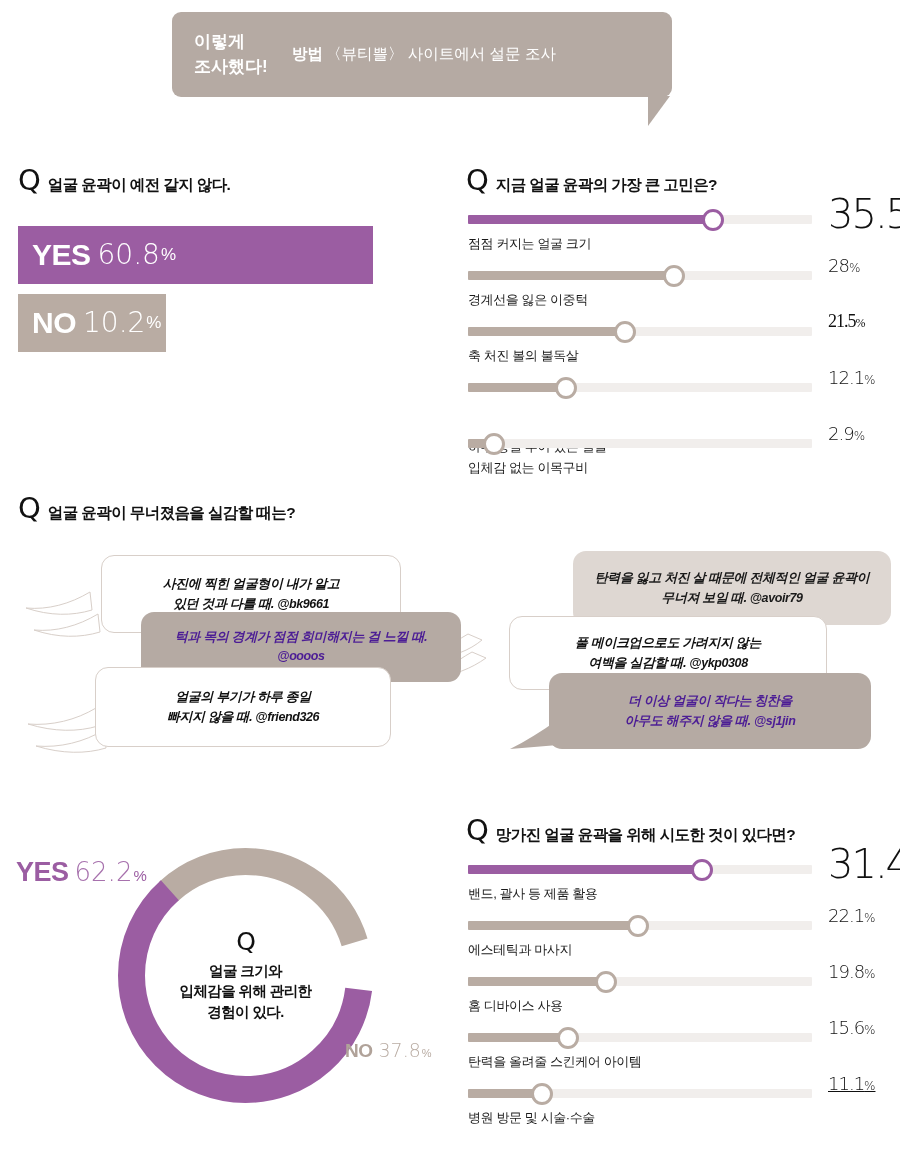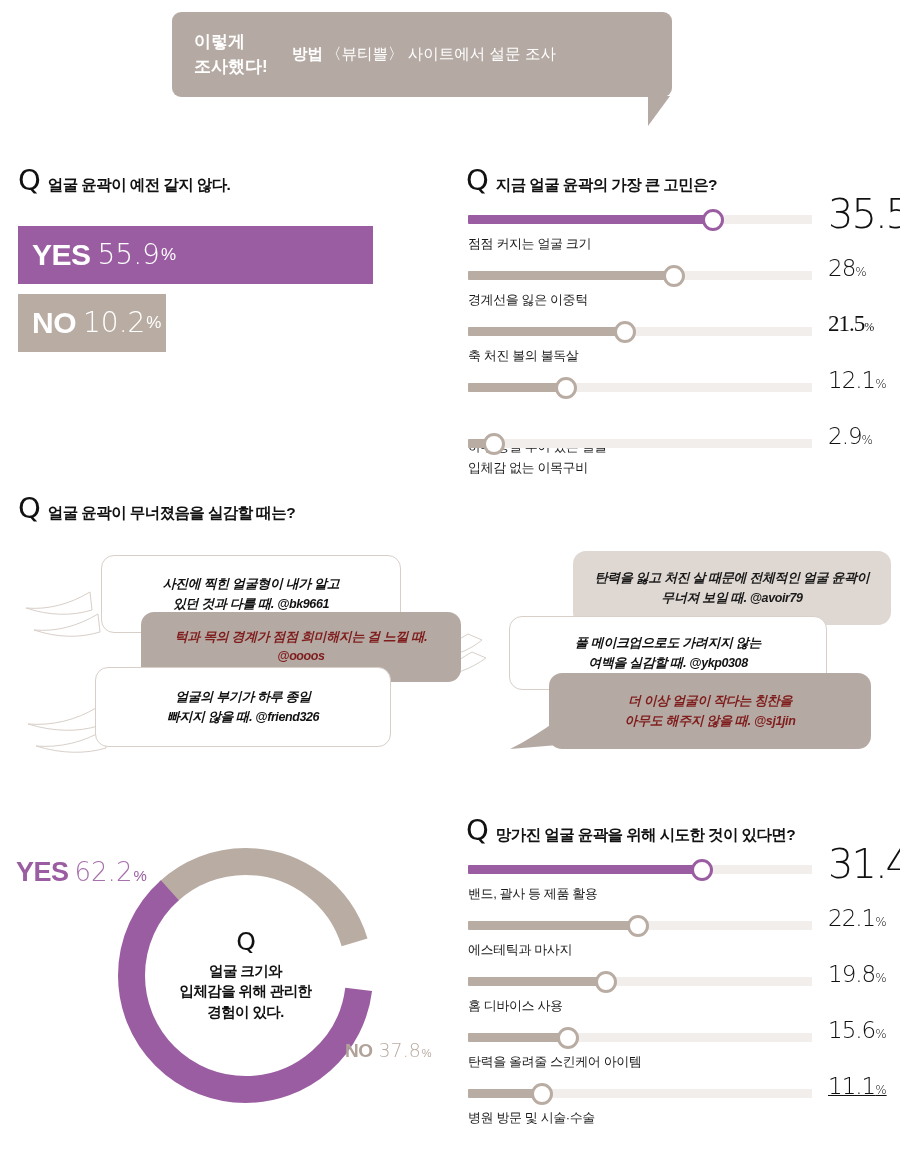--- a/index.html
+++ b/index.html
@@ -67,38 +67,38 @@
     background: #ffffff; border: 3px solid #b9aca3; top: -6.5px;
     transform: translateX(-11px);
   }
   .sknob.accent { border-color: #9b5da2; }
   .slabel { position: absolute; left: 0; font-size: 13px; color: #1a1a1a; letter-spacing: -0.4px; white-space: nowrap; }
   .sval {
     position: absolute; left: 360px; text-align: left;
     font-family: "DejaVu Sans", sans-serif; font-weight: 300;
     color: #111; white-space: nowrap;
   }
-  .sval .num { font-size: 23px; letter-spacing: -1px; }
+  .sval .num { font-size: 18px; letter-spacing: -1px; }
   .sval .pct { font-size: 12px; }
   .sval.big .num { font-size: 40px; letter-spacing: -2px; }
 
   
   .bub {
     position: absolute;
     border-radius: 13px;
     display: flex; align-items: center; justify-content: center;
     text-align: center;
     font-style: italic; font-weight: bold;
     font-size: 13px; line-height: 1.55;
     letter-spacing: -0.4px;
     padding: 0 16px;
     margin-left: 43px;
   }
   .bub.white { background: #ffffff; border: 1px solid #d8cfc9; color: #111; }
-  .bub.taupe { background: #b5aaa3; color: #7f1d1d; }
+  .bub.taupe { background: #b5aaa3; color: #4c1d95; }
   .bub .hnd { font-size: 12.5px; }
   .tailsvg { position: absolute; overflow: visible; }
 
   
   .donut-wrap { position: absolute; left: 118px; top: 848px; width: 255px; height: 255px; }
   .donut-center {
     position: absolute; left: 0; top: 0; width: 255px; height: 255px;
     display: flex; flex-direction: column; align-items: center; justify-content: center;
     text-align: center;
   }
@@ -135,21 +135,21 @@
 </div>
 <div class="header-tail"></div>
 
 <div class="qhead" style="left:18px; top:166px;">
   <span class="qmark">Q</span>
   <span class="qtext">얼굴 윤곽이 예전 같지 않다.</span>
 </div>
 
 <div class="yesbar">
   <span class="bk">YES</span>
-  <span class="bv">55.9</span>
+  <span class="bv">60.8</span>
   <span class="bpc">%</span>
 </div>
 <div class="nobar">
   <span class="bk">NO</span>
   <span class="bv">10.2</span>
   <span class="bpc">%</span>
 </div>
 
 <div class="qhead" style="left:466px; top:166px;">
   <span class="qmark">Q</span>

